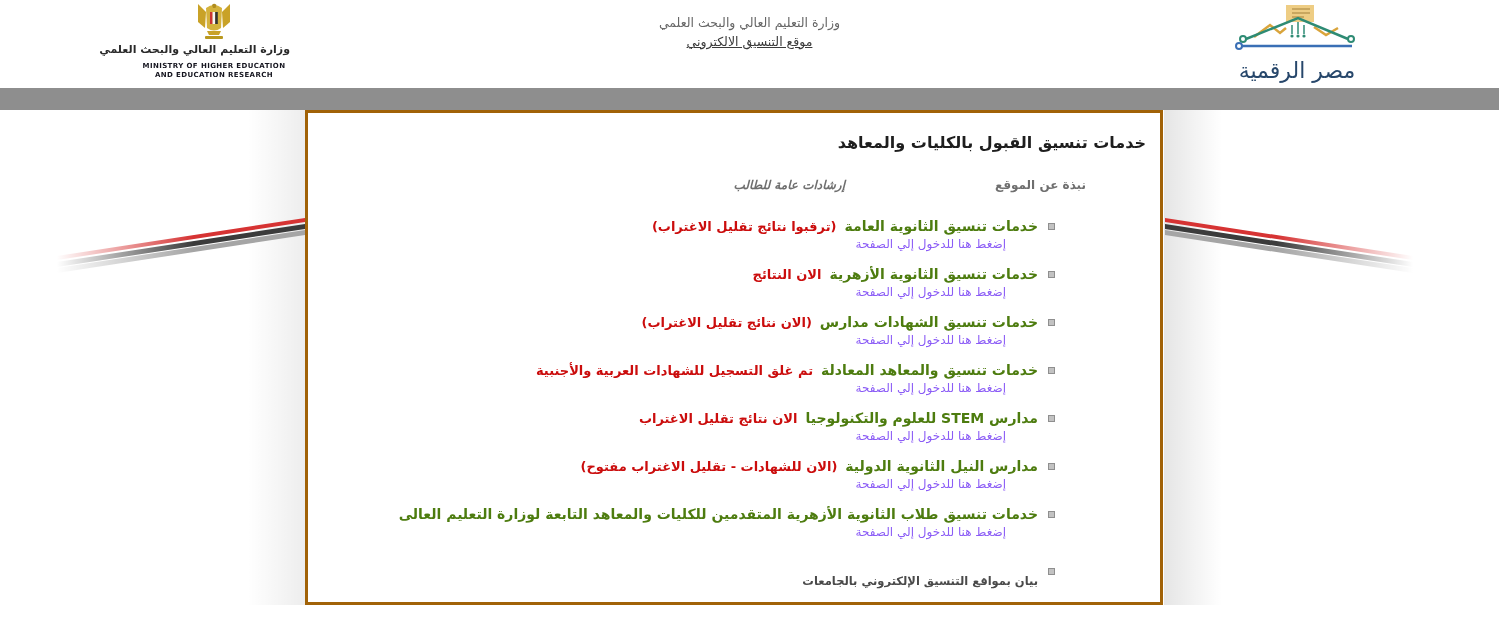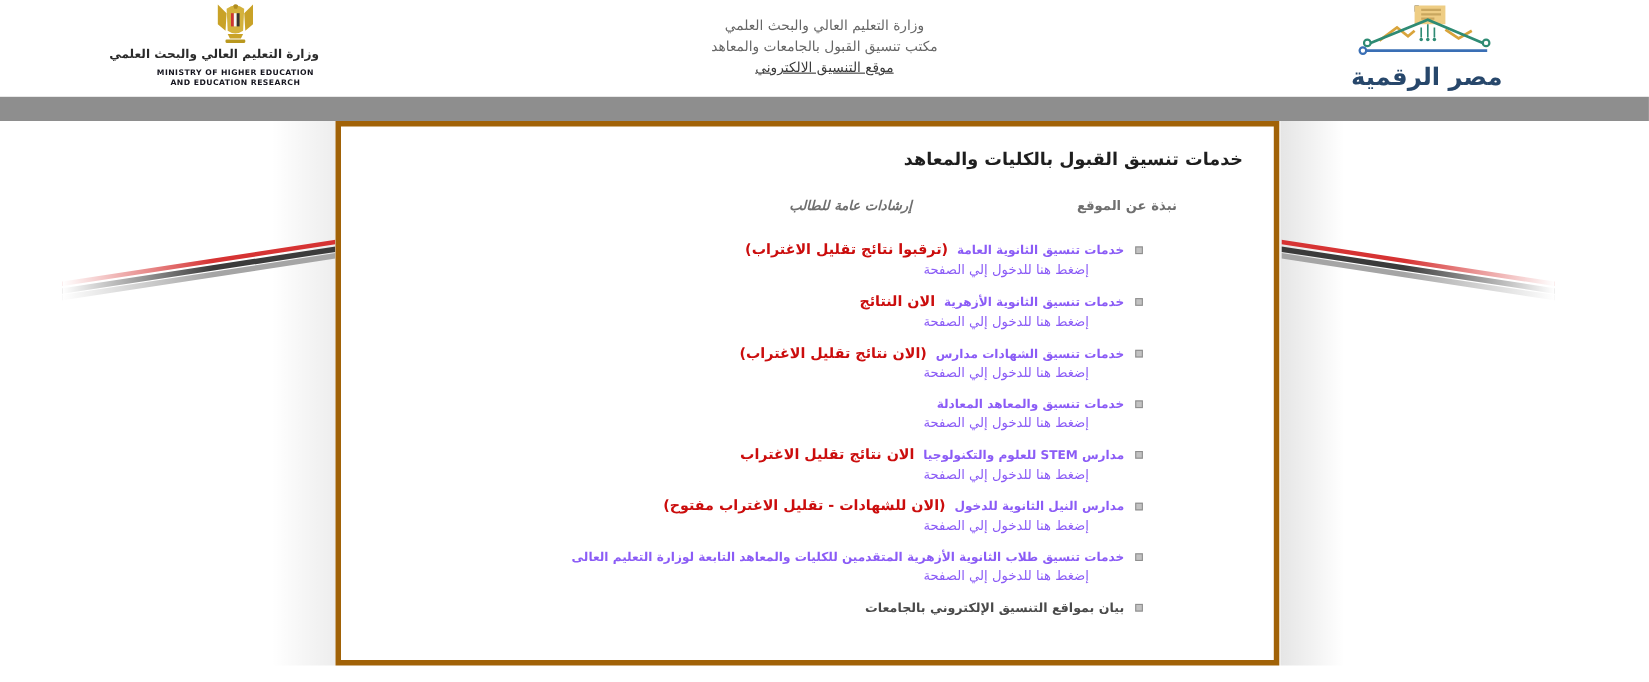--- a/index.html
+++ b/index.html
@@ -15,53 +15,53 @@
   .calligraphy { font-size:11px; font-weight:bold; color:#2a2a2a; white-space:nowrap;
                  direction:rtl; line-height:20px; letter-spacing:-0.5px; }
   .eng-name { font-size:7px; font-weight:bold; color:#15151f; letter-spacing:0.4px;
               line-height:8.5px; margin-top:2px; }
 
   .header-center { position:absolute; left:50%; transform:translateX(-50%); top:13px;
                    text-align:center; direction:rtl; color:#666; font-size:12.5px; line-height:19px; }
   .header-center .site-link { color:#3a3a3a; text-decoration:underline; cursor:pointer; }
 
   .dig-logo { position:absolute; left:1222px; top:3px; width:150px; text-align:center; }
-  .dig-label { font-size:22px; font-weight:bold; color:#27476b; direction:rtl; line-height:26px; margin-top:1px; }
+  .dig-label { font-size:22px; font-weight:normal; color:#27476b; direction:rtl; line-height:26px; margin-top:1px; }
 
   .gray-bar { position:absolute; top:88px; left:0; width:100%; height:22px; background:#8e8e8e; }
 
   
   .ribbon { position:absolute; z-index:1; }
   .ribbon-left  { left:57px;  top:212px; }
   .ribbon-right { left:1165px; top:212px; }
   .soft-shadow { position:absolute; top:110px; width:58px; height:495px; z-index:0; }
   .soft-shadow.sleft  { left:247px; background:linear-gradient(to left,  rgba(0,0,0,0.07), rgba(0,0,0,0)); }
   .soft-shadow.sright { left:1164px; background:linear-gradient(to right, rgba(0,0,0,0.10), rgba(0,0,0,0)); }
 
   
   .content-box { position:absolute; left:305px; top:110px; width:858px; height:495px;
-                 background:#fff; border:5px solid #a16207; z-index:2;
-                 direction:rtl; padding:20px 28px; }
+                 background:#fff; border:3px solid #a16207; z-index:2;
+                 direction:rtl; padding:20px 14px; }
   .page-title { font-size:16px; font-weight:bold; color:#1e1e1e; text-align:right; margin-bottom:26px; }
 
   .top-links { display:flex; direction:rtl; margin-bottom:26px; font-size:12px; font-weight:bold; color:#6f6f6f; }
   .top-links .lnk { cursor:pointer; }
   .top-links .lnk.about { margin-right:60px; }
   .top-links .lnk.guide { margin-right:150px;font-style:italic; }
 
   .services { margin-right:91px; }
   .service { margin-bottom:15px; }
   .service-line { display:flex; align-items:center; direction:rtl; }
   .bullet { width:7px; height:7px; background:#c2c2c2; border:1px solid #8f8f8f;
             margin-left:10px; flex:0 0 auto; }
-  .svc-title { font-size:11px; font-weight:bold; color:#8b5cf6; cursor:pointer; white-space:nowrap; }
+  .svc-title { font-size:14px; font-weight:bold; color:#4d7c0f; cursor:pointer; white-space:nowrap; }
   .svc-status { font-size:13px; font-weight:bold; color:#cb0d0d; margin-right:8px; white-space:nowrap; }
   .svc-link { font-size:12px; color:#8b5cf6; margin-right:49px; margin-top:3px; cursor:pointer; }
   .service.last { margin-top:13px; }
-  .service.last .svc-title { font-size:11.5px; color:#4a4a4a; }
+  .service.last .svc-title { font-size:11.5px; color:#4a4a4a;margin-top:20px; }
 </style>
 </head>
 <body>
 
 <div class="page">
 
   <div class="header">
 
     <div class="ministry-logo">
       <span>
@@ -80,21 +80,20 @@
       </span>
       <div class="calligraphy">وزارة التعليم العالي والبحث العلمي</div>
       <div class="eng-name">
         <div>MINISTRY OF HIGHER EDUCATION</div>
         <div>AND EDUCATION RESEARCH</div>
       </div>
     </div>
 
     <div class="header-center">
       <div>وزارة التعليم العالي والبحث العلمي</div>
-      <div>مكتب تنسيق القبول بالجامعات والمعاهد</div>
       <div><span class="site-link">موقع التنسيق الالكتروني</span></div>
     </div>
 
     <div class="dig-logo">
       <span>
         <svg width="126" height="50" viewBox="0 0 126 50">
 
           <polygon points="52,2 56,2 52,8" fill="#3a3a3a"></polygon>
           <rect x="52" y="2" width="28" height="17" fill="#eecd84"></rect>
           <line x1="58" y1="6" x2="76" y2="6" stroke="#c9a75f" stroke-width="2"></line>
@@ -192,37 +191,38 @@
           <span class="svc-title">خدمات تنسيق الشهادات مدارس</span>
           <span class="svc-status">(الان نتائج تقليل الاغتراب)</span>
         </div>
         <div class="svc-link">إضغط هنا للدخول إلي الصفحة</div>
       </div>
 
       <div class="service">
         <div class="service-line">
           <span class="bullet"></span>
           <span class="svc-title">خدمات تنسيق والمعاهد المعادلة</span>
+          <span class="svc-status">تم غلق التسجيل للشهادات العربية والأجنبية</span>
         </div>
         <div class="svc-link">إضغط هنا للدخول إلي الصفحة</div>
       </div>
 
       <div class="service">
         <div class="service-line">
           <span class="bullet"></span>
           <span class="svc-title">مدارس STEM للعلوم والتكنولوجيا</span>
           <span class="svc-status">الان نتائج تقليل الاغتراب</span>
         </div>
         <div class="svc-link">إضغط هنا للدخول إلي الصفحة</div>
       </div>
 
       <div class="service">
         <div class="service-line">
           <span class="bullet"></span>
-          <span class="svc-title">مدارس النيل الثانوية للدخول</span>
+          <span class="svc-title">مدارس النيل الثانوية الدولية</span>
           <span class="svc-status">(الان للشهادات - تقليل الاغتراب مفتوح)</span>
         </div>
         <div class="svc-link">إضغط هنا للدخول إلي الصفحة</div>
       </div>
 
       <div class="service">
         <div class="service-line">
           <span class="bullet"></span>
           <span class="svc-title">خدمات تنسيق طلاب الثانوية الأزهرية المتقدمين للكليات والمعاهد التابعة لوزارة التعليم العالى</span>
         </div>

